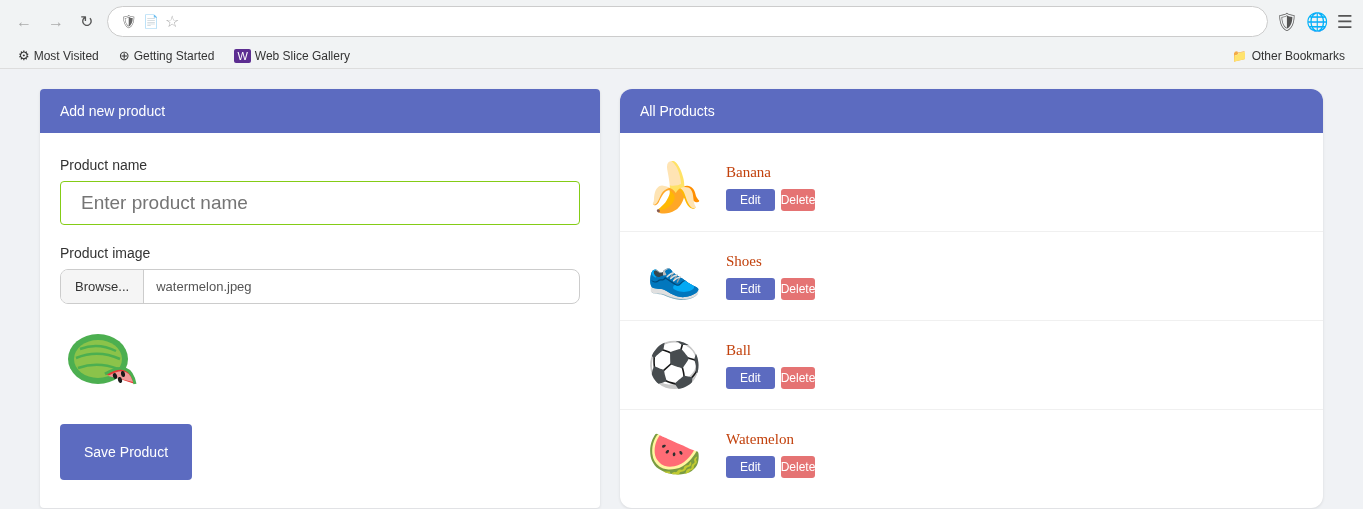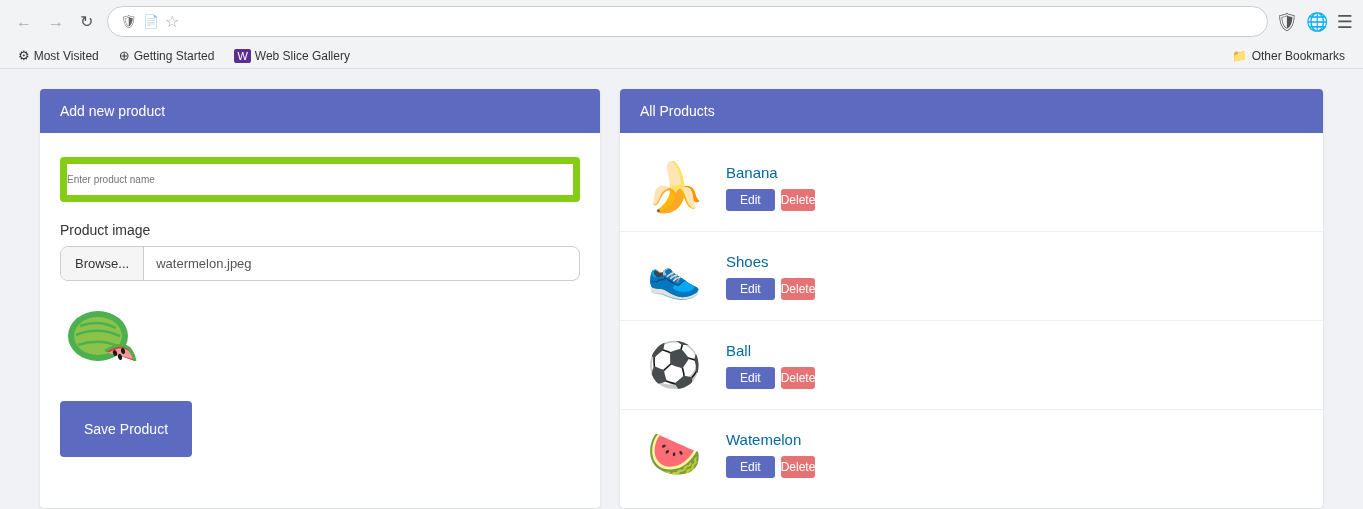--- a/index.html
+++ b/index.html
@@ -125,24 +125,24 @@
       margin-bottom: 20px;
     }
     .form-label {
       display: block;
       margin-bottom: 8px;
       color: #333;
       font-size: 14px;
     }
     .form-input {
       width: 100%;
-      padding: 10px 0;
-      border: 7px solid #84cc16;
-      border-radius: 4px;
-      font-size: 10px;
+      padding: 10px 20px;
+      border: 1px solid #84cc16;
+      border-radius: 4px;
+      font-size: 19px;
       color: #999;
       outline: none;
     }
     .file-input-wrapper {
       width: 100%;
       border: 1px solid #ccc;
       border-radius: 8px;
       display: flex;
       align-items: center;
       overflow: hidden;
@@ -180,21 +180,21 @@
       padding: 20px 24px;
       border-radius: 4px;
       font-size: 14px;
       cursor: pointer;
     }
 
     
     .right-panel {
       flex: 1;
       background: white;
-      border-radius: 4px;
+      border-radius: 12px;
       overflow: hidden;
       box-shadow: 0 1px 3px rgba(0,0,0,0.1);
     }
     .product-list {
       padding: 10px 0;
     }
     .product-item {
       display: flex;
       align-items: center;
       padding: 14px 20px;
@@ -210,22 +210,23 @@
       justify-content: center;
       overflow: hidden;
     }
     .product-info {
       display: flex;
       flex-direction: column;
       gap: 8px;
     }
     .product-name {
       font-size: 15px;
-      color: #0369a1;
+      color: #c2410c;
       font-weight: 500;
+      font-family: Liberation Serif, serif;
     }
     .product-actions {
       display: flex;
       gap: 6px;
     }
     .edit-btn {
       background: #5c6bc0;
       color: white;
       border: none;
       padding: 4px 14px;
@@ -287,20 +288,21 @@
 </div>
 
 <div class="page-content">
 
   <div class="left-panel">
     <div class="panel-header">
       <span>Add new product</span>
     </div>
     <div class="panel-body">
       <div class="form-group">
+        <label class="form-label">Product name</label>
         <input class="form-input" type="text" placeholder="Enter product name" style="">
       </div>
       <div class="form-group">
         <label class="form-label">Product image</label>
         <div class="file-input-wrapper">
           <button class="browse-btn">Browse...</button>
           <span class="file-name">watermelon.jpeg</span>
         </div>
       </div>
       

